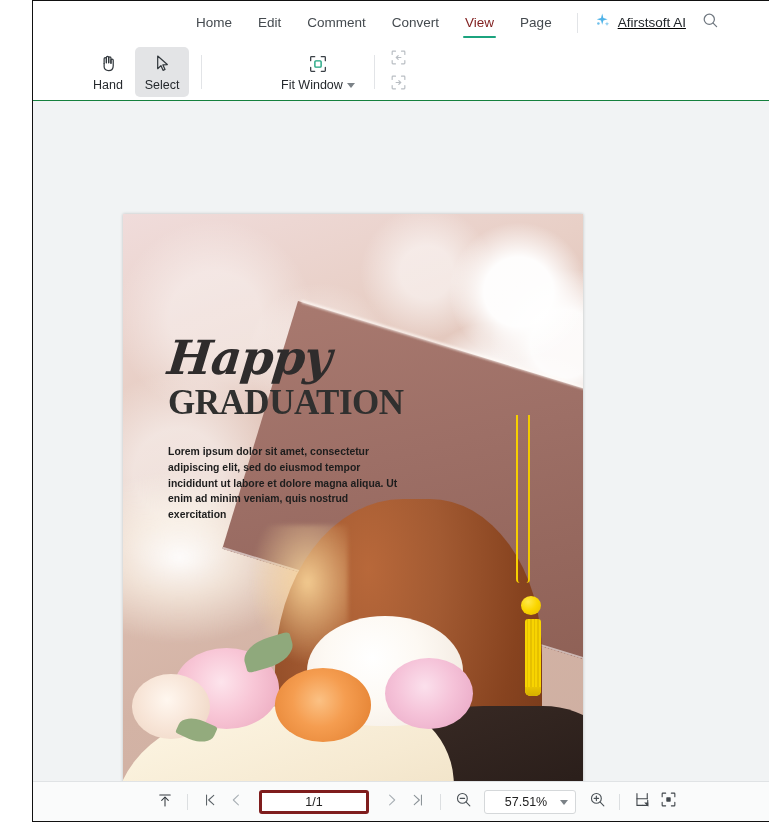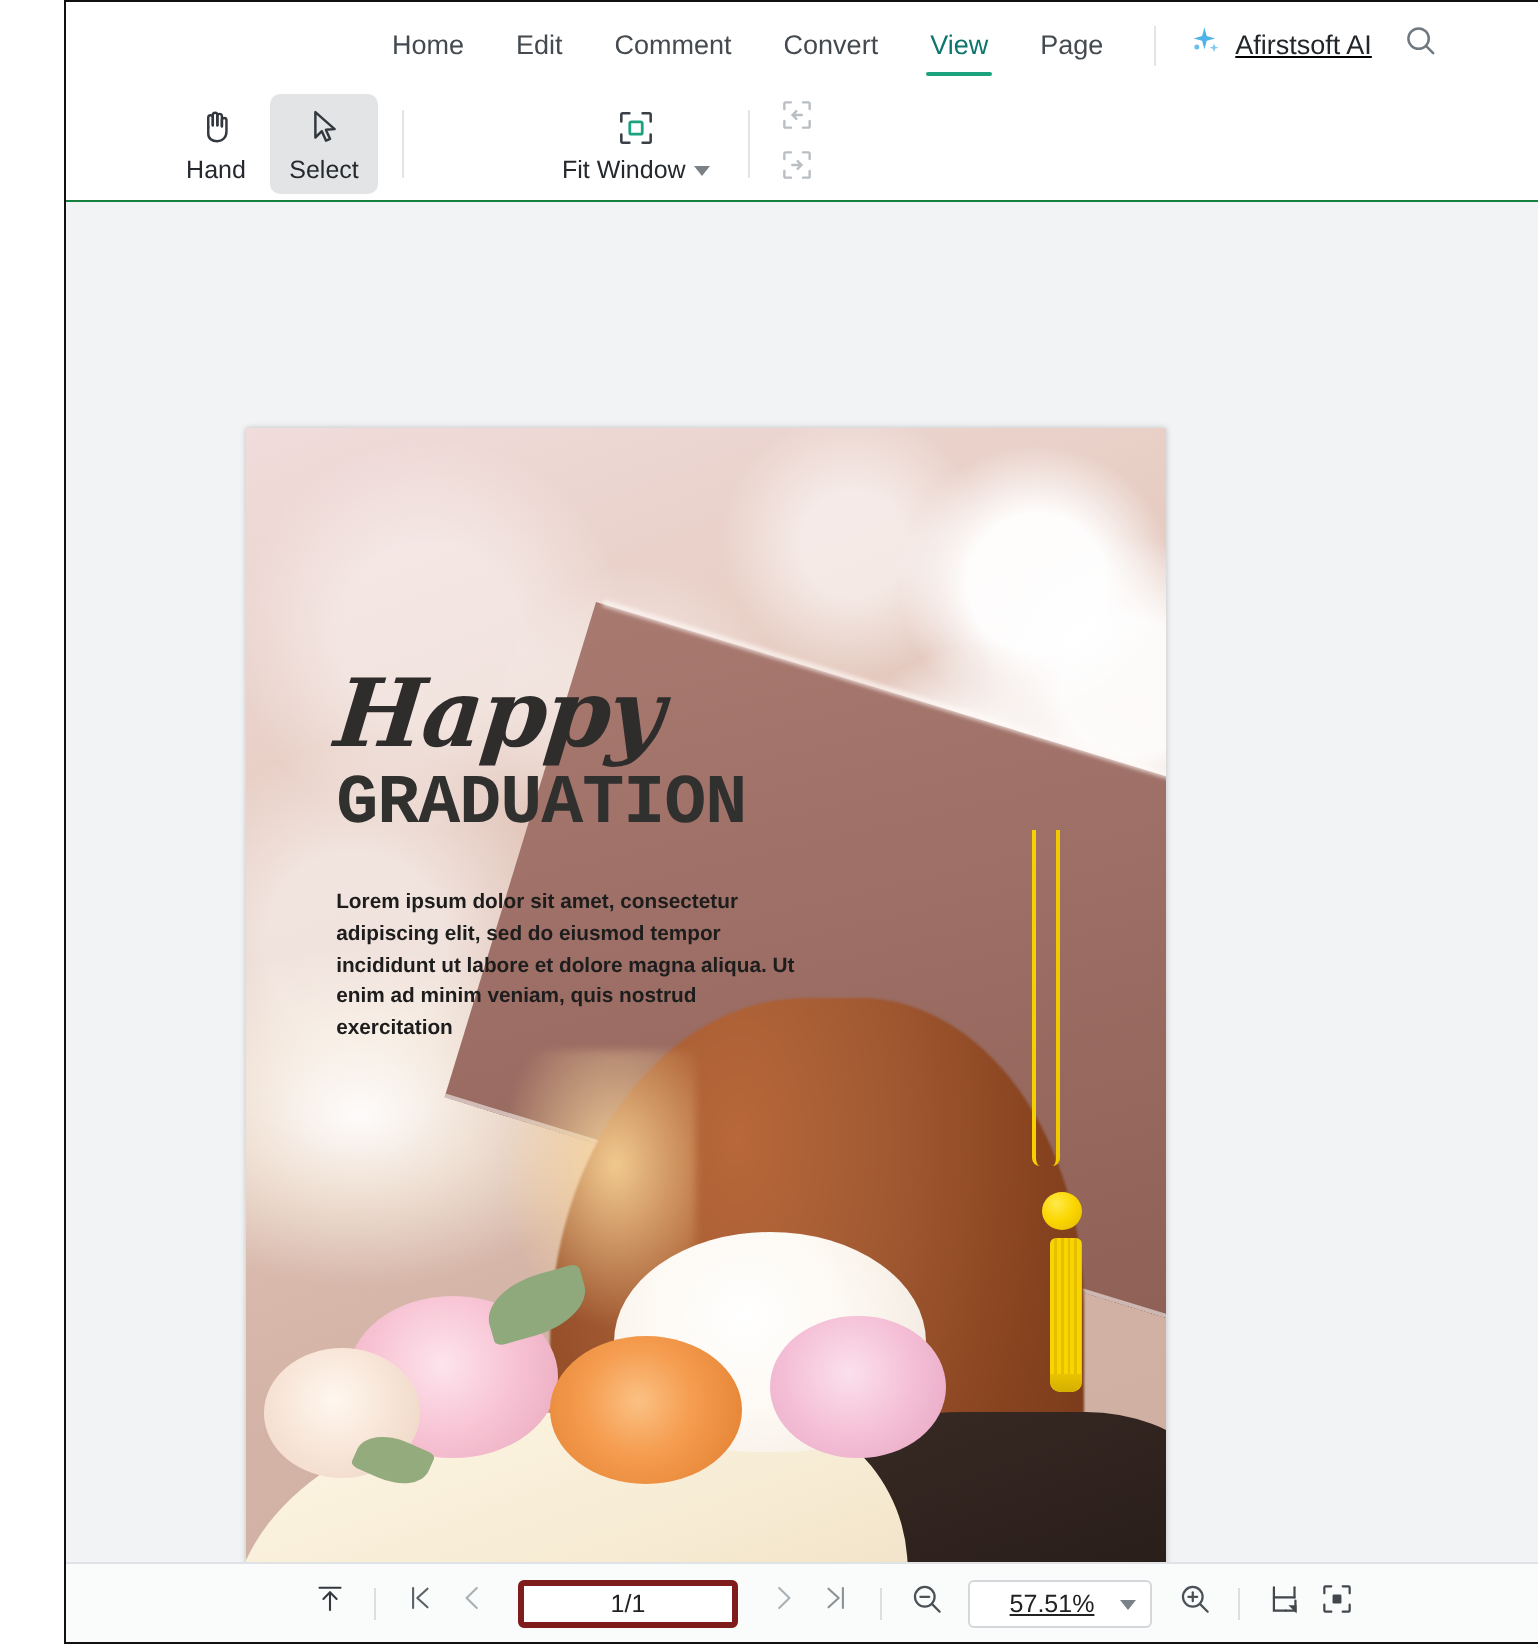--- a/index.html
+++ b/index.html
@@ -35,21 +35,21 @@
   .menu-tab {
     position: relative;
     font-size: 13.5px;
     color: #444a4f;
     padding: 0 13px;
     height: 100%;
     display: flex; align-items: center;
     cursor: pointer;
     white-space: nowrap;
   }
-  .menu-tab.active { color: #0f766e; }
+  .menu-tab.active { color: #7f1d1d; }
   .menu-tab.active::after {
     content: "";
     position: absolute;
     left: 11px; right: 11px; bottom: 6px;
     height: 2px; background: #1ba37e; border-radius: 1px;
   }
   .menu-sep {
     width: 1px; height: 20px; background: #e2e4e7; margin: 0 12px;
   }
   .ai-group {
@@ -258,21 +258,21 @@
     font-family: "DejaVu Serif", serif;
     font-style: italic;
     font-size: 47px;
     font-weight: 700;
     color: #2f2c2c;
     letter-spacing: -1px;
     line-height: 1;
     transform: skewX(-6deg);
   }
   .grad {
-    font-family: Liberation Mono, monospace;
+    font-family: Liberation Serif, serif;
     font-size: 35px;
     font-weight: 700;
     letter-spacing: -0.5px;
     color: #30302f;
     margin-top: 4px;
     line-height: 1;
   }
   .body-txt {
     position: absolute; left: 9.8%; top: 35.5%;
     width: 50%;
@@ -311,21 +311,20 @@
   .zoom-box {
     width: 92px; height: 24px;
     border: 1px solid #d5d8da;
     border-radius: 3px; background: #fff;
     display: flex; align-items: center;
     font-size: 12.5px; color: #222;
     margin: 0 8px;
     padding: 0 7px;
     cursor: pointer;
     position: relative;
-    text-decoration: underline;
   }
   .zoom-val { flex: 1 1 auto; text-align: center; }
 </style>
 </head>
 <body>
 
 <div class="app">
 
   <div class="menubar">
     <div class="menu-tabs">

